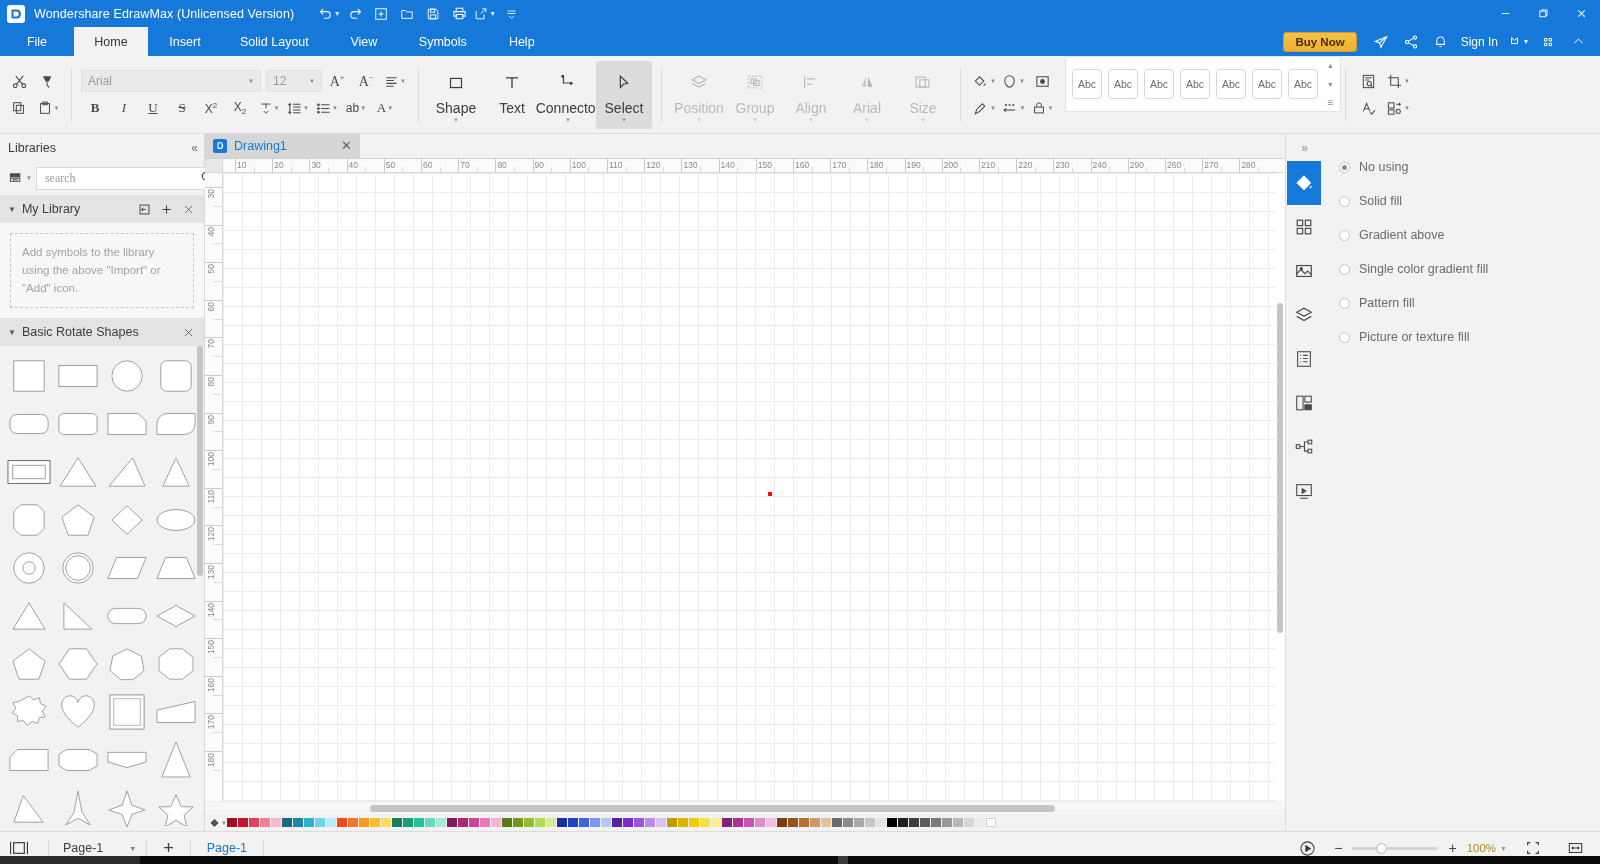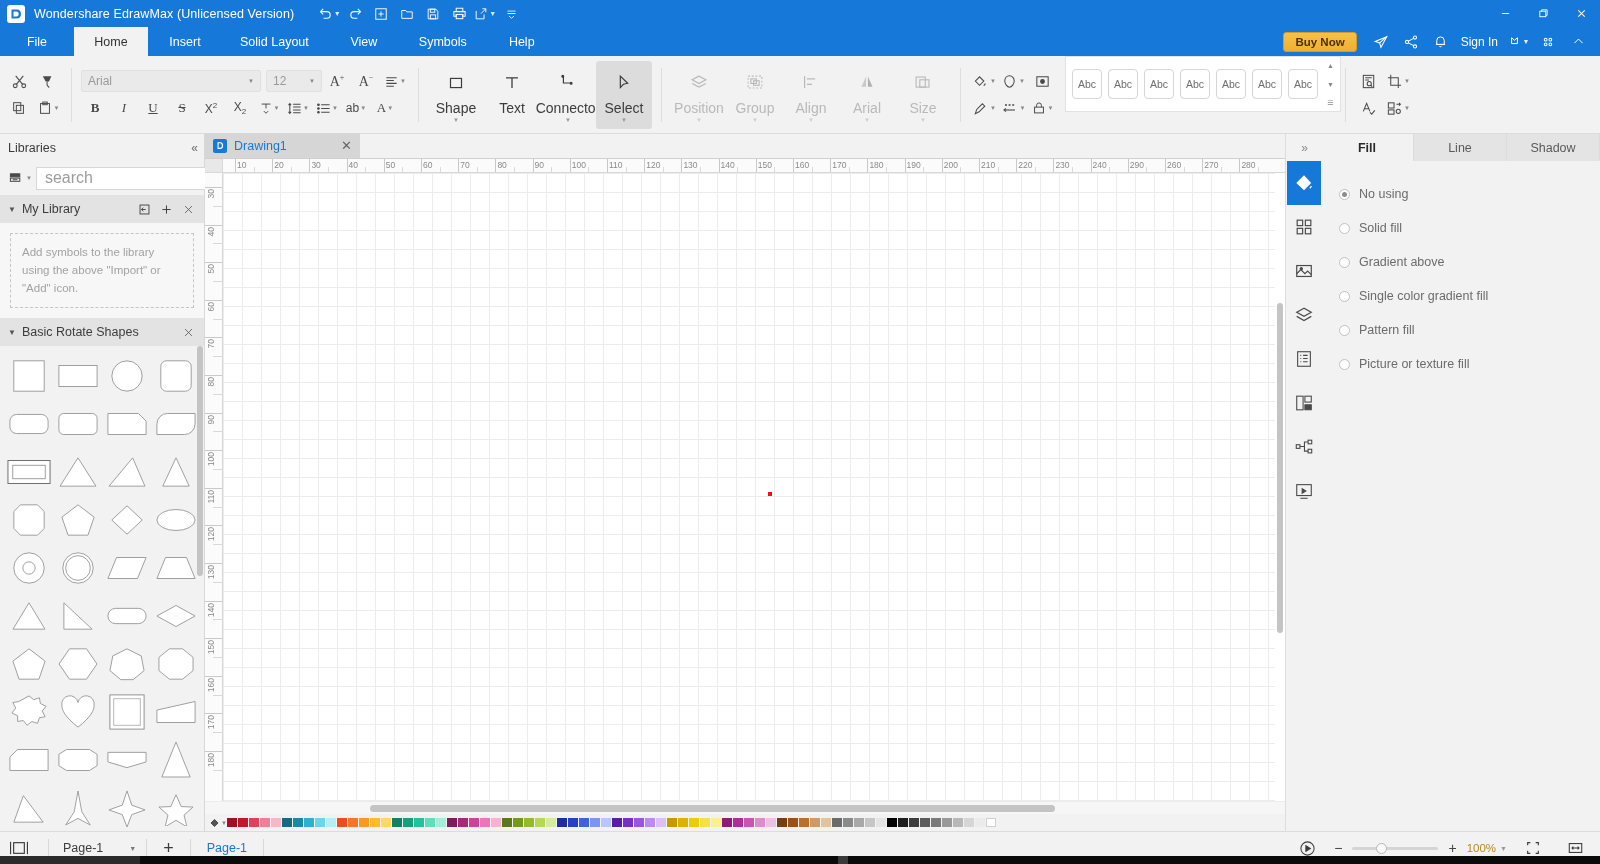--- a/index.html
+++ b/index.html
@@ -101,22 +101,22 @@
   .sb-header{height:27px;display:flex;align-items:center;padding:0 8px;flex:0 0 27px;}
   .sb-title{font-size:12.5px;color:#3c3c3c;flex:1;}
   .sb-collapse{color:#6b6b6b;font-size:12px;letter-spacing:-2px;}
   .sb-search-row{height:34px;display:flex;align-items:center;padding:0 6px 0 8px;gap:4px;flex:0 0 34px;}
   .lib-drop{display:flex;align-items:center;color:#4a4a4a;}
   .search-field{
     flex:1;height:23px;background:#fff;border:1px solid #d7d7d7;display:flex;align-items:center;
     padding:0 5px 0 8px;
   }
   .search-field input{
-    border:0;outline:0;flex:1;font-size:16px;color:#8b5cf6;background:transparent;
-    font-family:Liberation Sans, sans-serif;
+    border:0;outline:0;flex:1;font-size:12px;color:#8b5cf6;background:transparent;
+    font-family:Liberation Serif, serif;
   }
   .search-field input::placeholder{color:#9b9b9b;}
   .spin{display:flex;flex-direction:column;gap:1px;}
   .spin div{width:17px;height:11px;border:1px solid #d7d7d7;background:#fafafa;
     display:flex;align-items:center;justify-content:center;font-size:7px;color:#666;}
   .lib-section-head{
     height:28px;background:#e3e3e3;display:flex;align-items:center;padding:0 8px;gap:6px;
     font-size:12.5px;color:#3c3c3c;flex:0 0 28px;
   }
   .lsh-tri{font-size:8px;color:#555;}
@@ -1274,25 +1274,20 @@
       <div class="rail-btn">
         <svg width="20" height="20" viewBox="0 0 22 22" fill="none" stroke="#4a4a4a" stroke-width="1.2">
           <rect x="3" y="4" width="16" height="12"></rect>
             <path d="M9 8.5l4 2.5-4 2.5z" fill="#4a4a4a"></path>
             <path d="M7 19h8"></path>
           </svg>
       </div>
     </div>
 
     <div class="rpanel">
-      <div class="rp-tabs">
-        <div class="rp-tab active">Fill</div>
-        <div class="rp-tab">Line</div>
-        <div class="rp-tab">Shadow</div>
-      </div>
       <div class="rp-body">
         <div class="radio-row">
           <span class="radio on"></span>
           <span class="radio-label">No using</span>
         </div>
         <div class="radio-row">
           <span class="radio"></span>
           <span class="radio-label">Solid fill</span>
         </div>
         <div class="radio-row">

